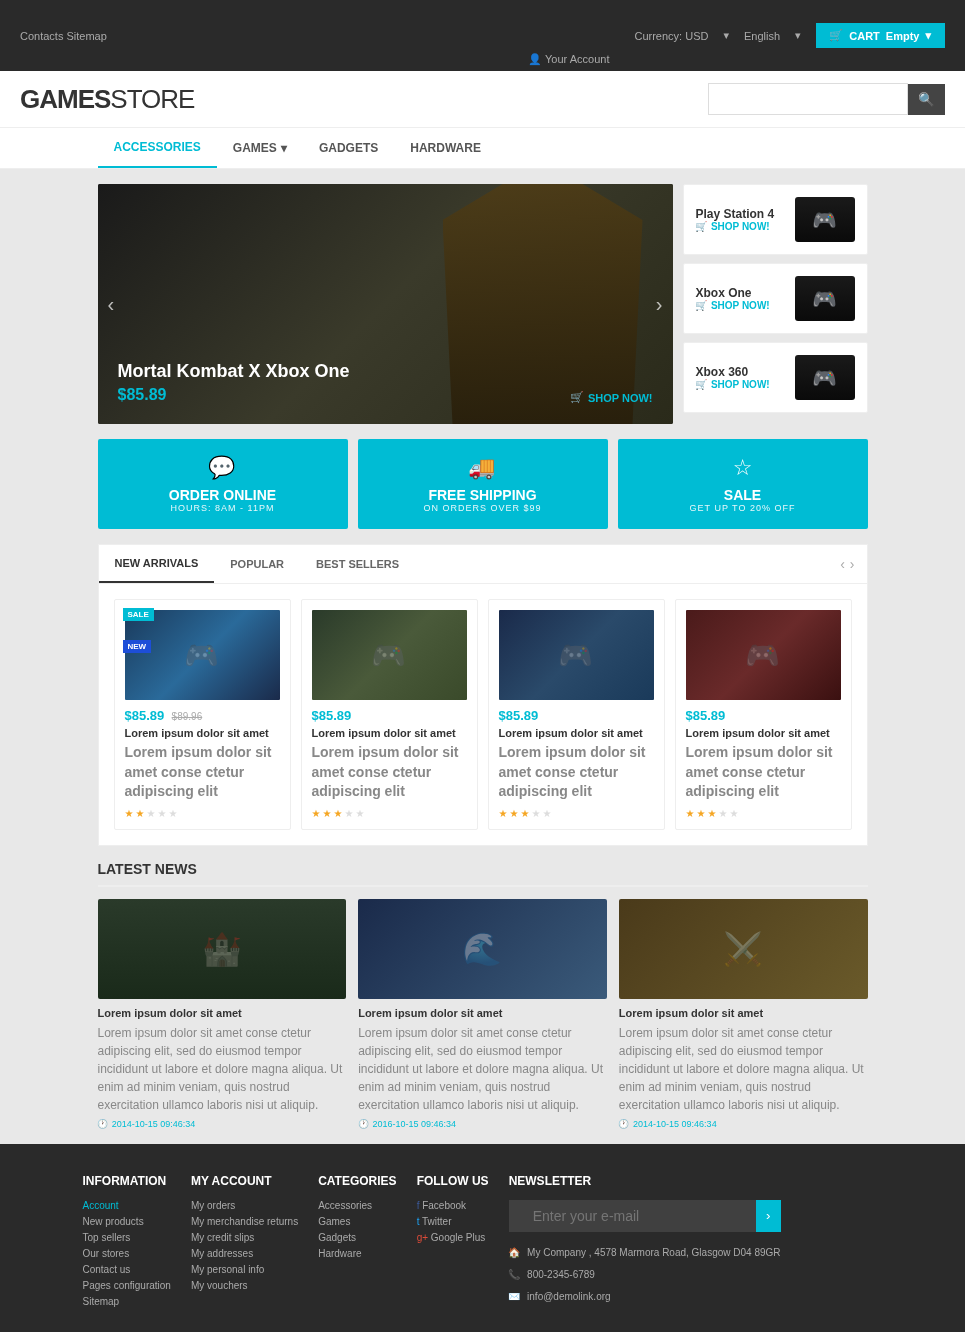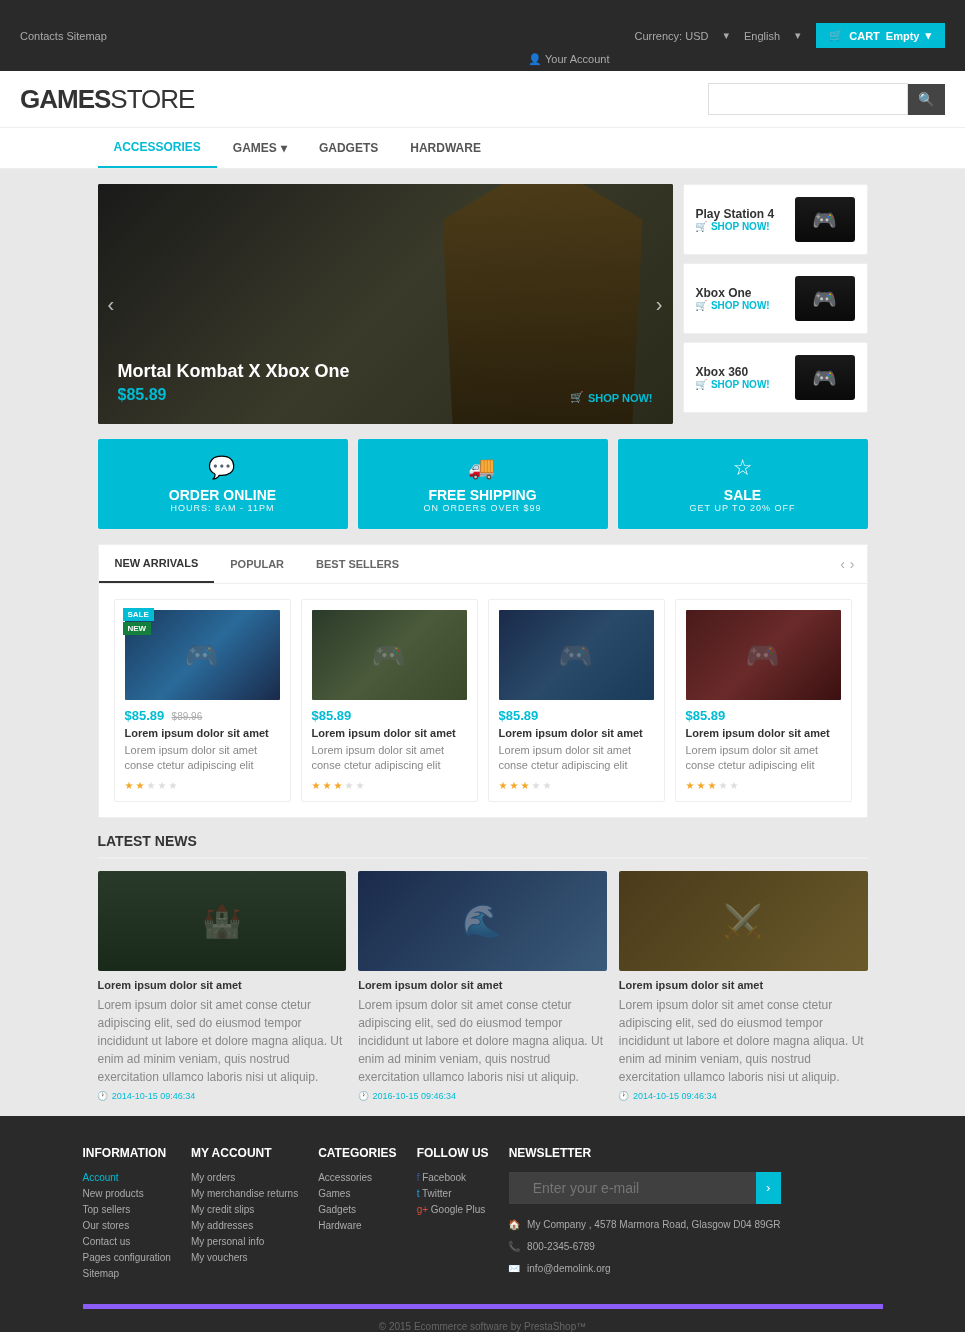--- a/index.html
+++ b/index.html
@@ -52,26 +52,26 @@
     .products-section { background: white; padding: 0; margin-bottom: 15px; border: 1px solid #eee; }
     .tabs { display: flex; border-bottom: 1px solid #eee; align-items: center; }
     .tab { padding: 12px 16px; font-size: 11px; font-weight: bold; cursor: pointer; color: #666; text-transform: uppercase; }
     .tab.active { background: white; color: #333; border-bottom: 2px solid #333; }
     .tab-arrows { margin-left: auto; display: flex; gap: 5px; padding-right: 12px; }
     .tab-arrow { cursor: pointer; color: #aaa; font-size: 14px; }
     
     .products-grid { display: flex; gap: 0; padding: 15px; gap: 10px; }
     .product-card { flex: 1; border: 1px solid #eee; padding: 10px; position: relative; border-radius: 2px; }
     .product-badge { position: absolute; top: 8px; left: 8px; background: #00bcd4; color: white; font-size: 8px; font-weight: bold; padding: 2px 5px; text-transform: uppercase; z-index: 2; }
-    .product-badge.new { background: #15803d; top: 22px; }
+    .product-badge.new { background: #1d4ed8; top: 40px; }
     .product-img { width: 100%; height: 90px; background: #222; margin-bottom: 8px; display: flex; align-items: center; justify-content: center; overflow: hidden; border-radius: 1px; }
     .product-price { color: #00bcd4; font-size: 13px; font-weight: bold; }
     .product-old-price { color: #aaa; font-size: 10px; text-decoration: line-through; margin-left: 4px; }
     .product-name { font-size: 11px; font-weight: bold; color: #333; margin-top: 4px; margin-bottom: 4px; }
-    .product-desc { font-size: 11px; color: #888; line-height: 1.4; }
+    .product-desc { font-size: 14px; color: #888; line-height: 1.4; font-weight: bold; }
     .stars { display: flex; gap: 2px; margin-top: 6px; }
     .star { color: #f5a623; font-size: 10px; }
     .star.empty { color: #ddd; }
     
     
     .news-section { margin-bottom: 15px; }
     .section-title { font-size: 14px; font-weight: bold; color: #333; border-bottom: 2px solid #eee; padding-bottom: 8px; margin-bottom: 12px; text-transform: uppercase; }
     .news-grid { display: flex; gap: 12px; }
     .news-card { flex: 1; }
     .news-img { width: 100%; height: 100px; background: #333; margin-bottom: 8px; border-radius: 2px; overflow: hidden; }

